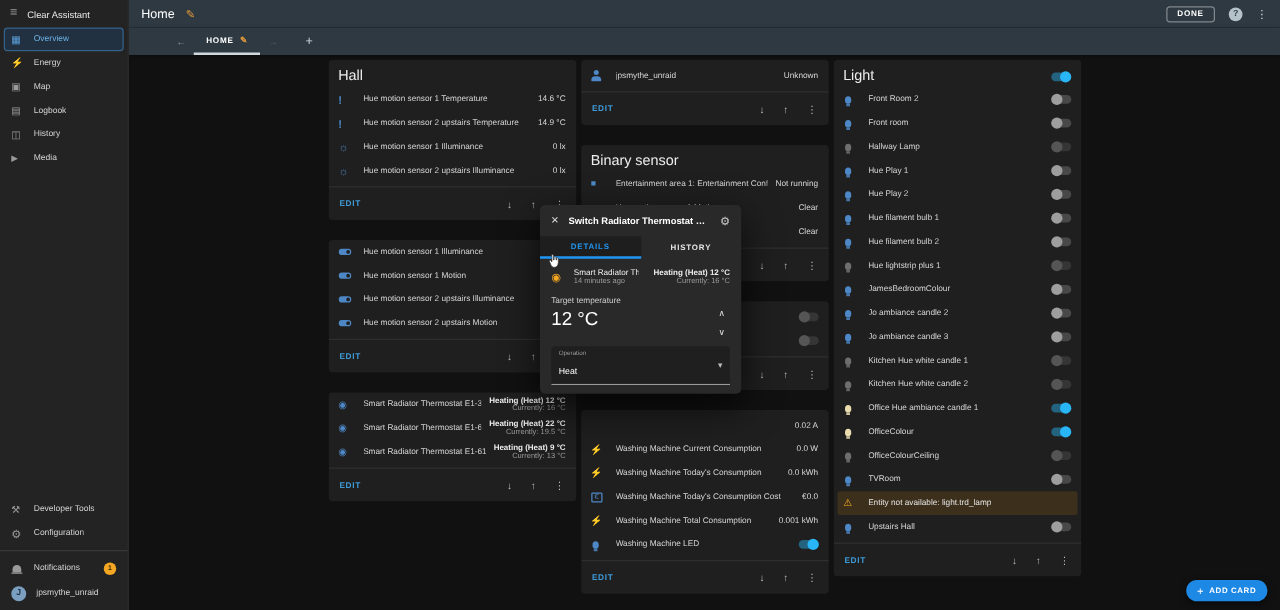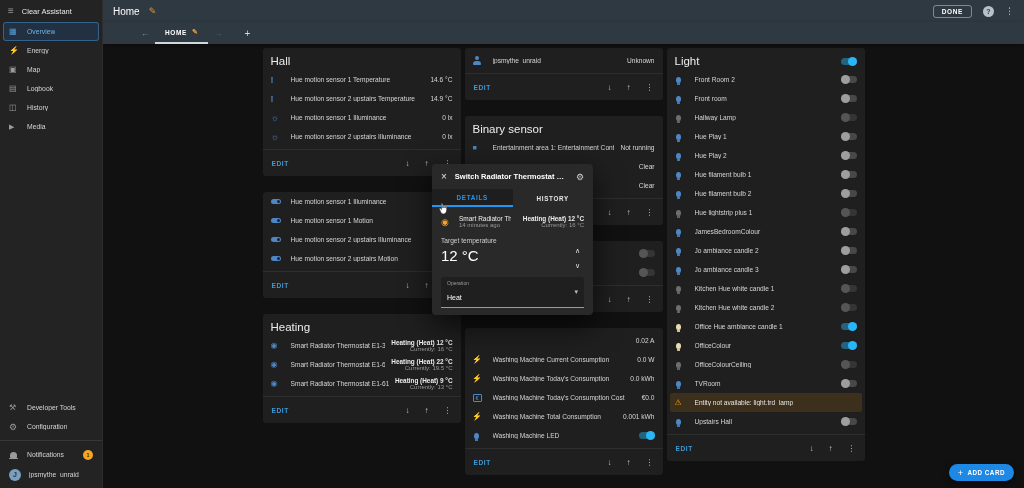--- a/index.html
+++ b/index.html
@@ -287,21 +287,20 @@
         <span class="edit">EDIT</span>
         <span class="ficons">
             <span>↓</span>
             <span>↑</span>
             <span>⋮</span>
           </span>
       </div>
     </div>
 
     <div class="card">
-      <div class="card-title">Heating</div>
       <div>
 
           <div class="row">
             <span class="eicon thermostat c-blue"></span>
             <span class="lbl">Smart Radiator Thermostat E1-34F4</span>
             <span class="val2">
               <div class="l1">Heating (Heat) 12 °C</div>
               <div class="l2">Currently: 16 °C</div>
             </span>
           </div>

